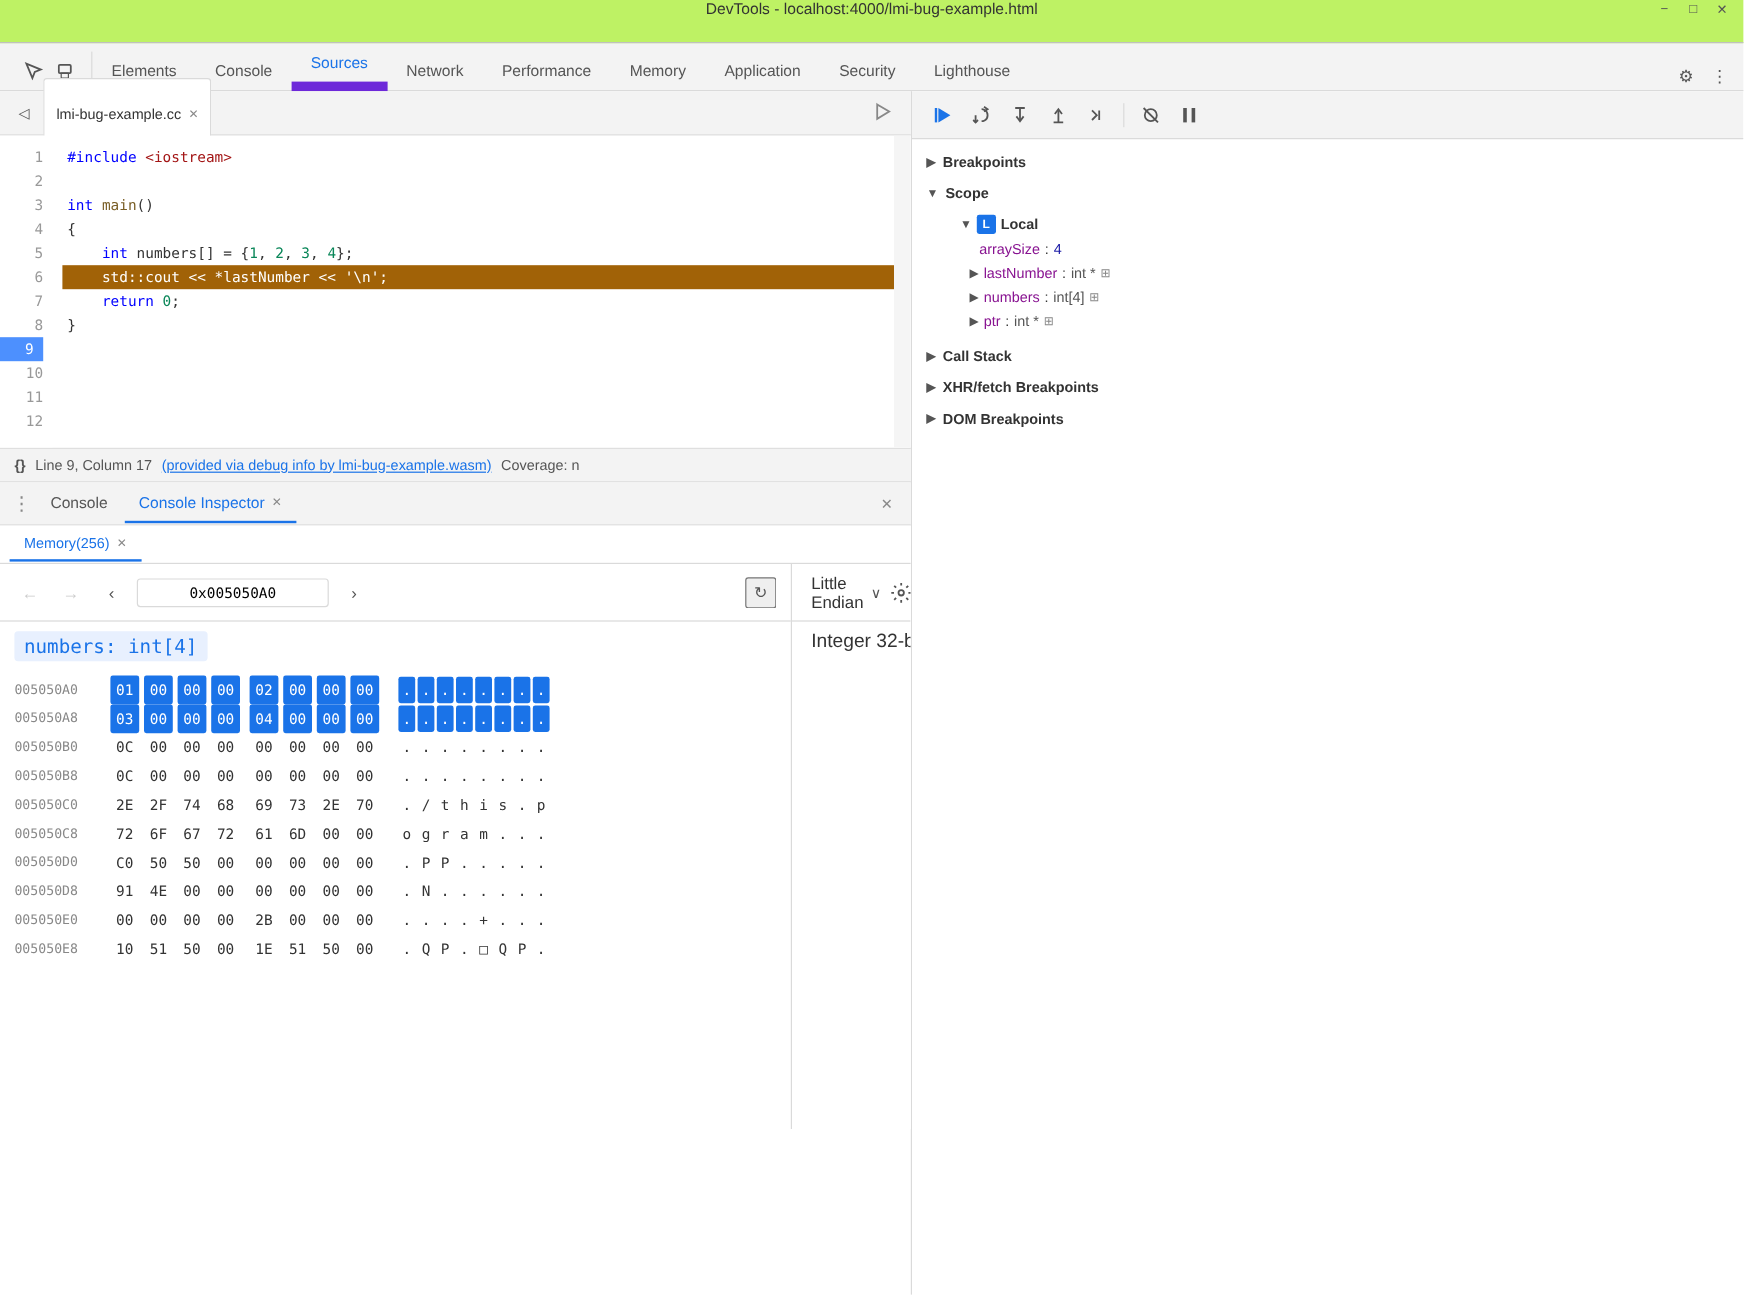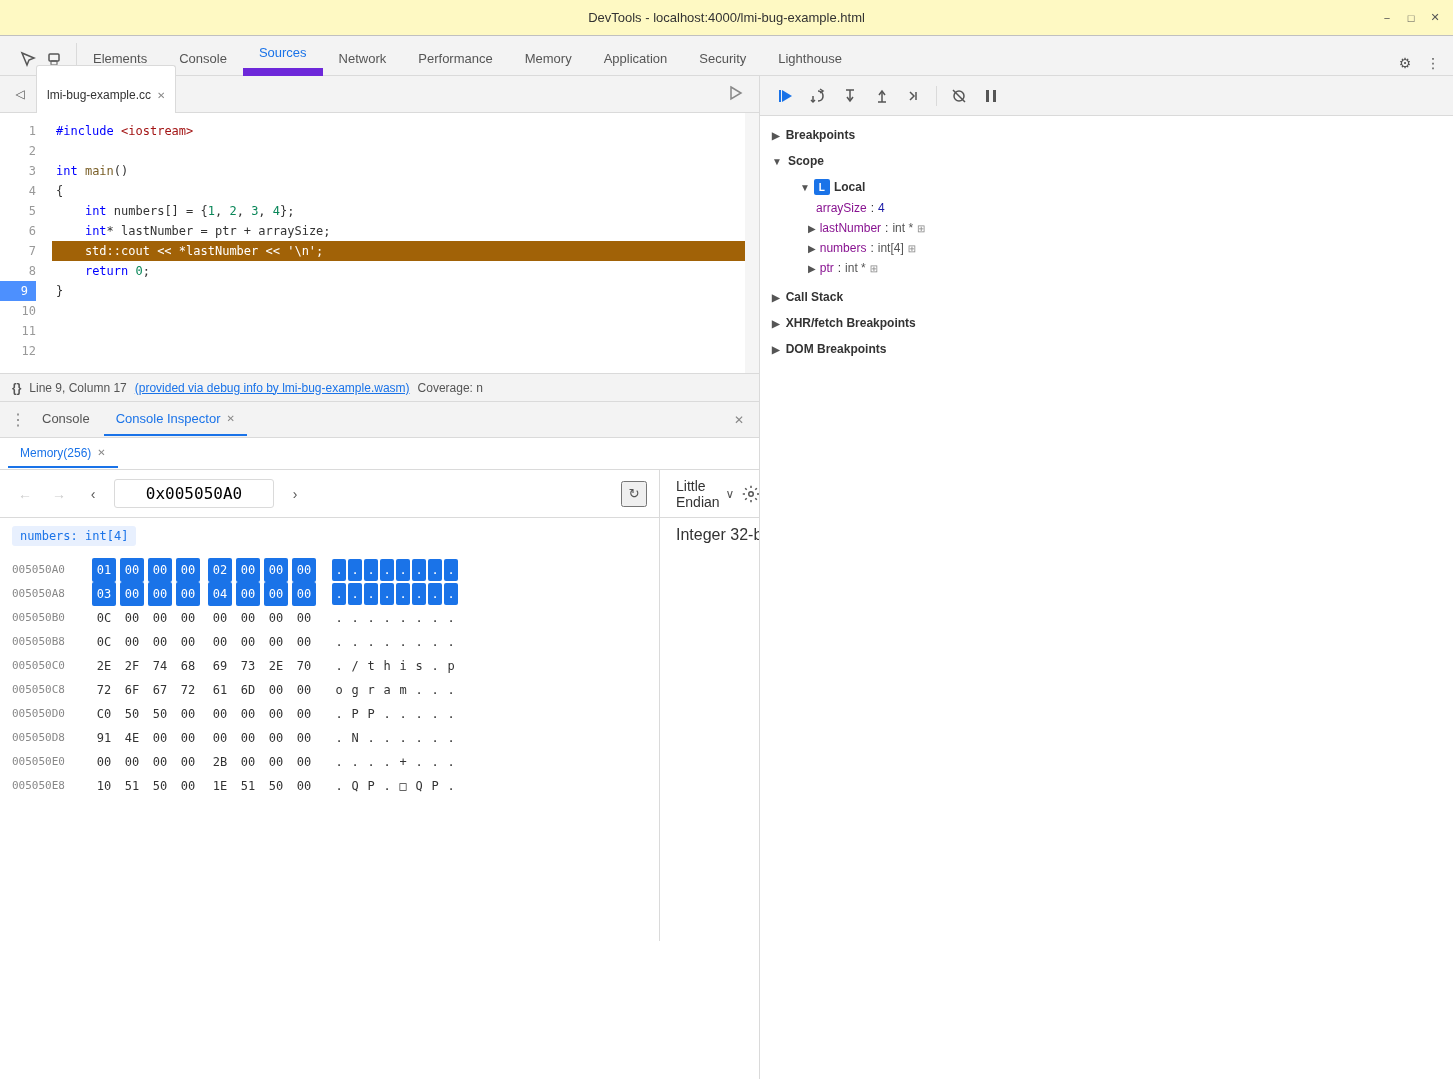--- a/index.html
+++ b/index.html
@@ -1,19 +1,19 @@
 <!DOCTYPE html>
 <html><head>
   <meta charset="utf-8">
   <style>
     * { box-sizing: border-box; margin: 0; padding: 0; }
     body { font-family: -apple-system, BlinkMacSystemFont, 'Segoe UI', sans-serif; font-size: 12px; background: #ffffff; color: #333; width: 1453px; height: 1079px; overflow: hidden; }
 
     
-    .titlebar { background: #fef9c3; height: 36px; display: flex; align-items: center; justify-content: center; position: relative; border-bottom: 1px solid #c0c0c0; }
+    .titlebar { background: #bef264; height: 36px; display: flex; justify-content: center; position: relative; border-bottom: 1px solid #c0c0c0; }
     .titlebar-title { font-size: 13px; color: #333; }
     .titlebar-controls { position: absolute; right: 10px; display: flex; gap: 8px; align-items: center; }
     .titlebar-btn { width: 16px; height: 16px; display: flex; align-items: center; justify-content: center; font-size: 11px; color: #555; cursor: pointer; }
 
     
     .nav-bar { height: 40px; background: #f3f3f3; display: flex; align-items: flex-end; border-bottom: 1px solid #dadada; padding-left: 8px; }
     .nav-tab { padding: 8px 16px; font-size: 13px; cursor: pointer; color: #555; border-bottom: 2px solid transparent; margin-bottom: -1px; }
     .nav-tab.active { color: #1a73e8; border-bottom: 8px solid #6d28d9; font-weight: 500; }
     .nav-left-icons { display: flex; align-items: center; gap: 4px; padding: 4px 8px; border-right: 1px solid #dadada; }
     .nav-icon { width: 24px; height: 24px; display: flex; align-items: center; justify-content: center; cursor: pointer; color: #555; font-size: 14px; }
@@ -60,25 +60,25 @@
     .memory-sub-tab-bar { height: 32px; background: #fff; border-bottom: 1px solid #dadada; display: flex; align-items: center; padding: 0 8px; }
     .memory-sub-tab { display: flex; align-items: center; gap: 6px; padding: 6px 12px; font-size: 12px; cursor: pointer; color: #333; border-bottom: 2px solid transparent; }
     .memory-sub-tab.active { color: #1a73e8; border-bottom: 2px solid #1a73e8; }
 
     
     .memory-inspector-area { flex: 1; display: flex; overflow: hidden; }
     .memory-hex-panel { width: 660px; border-right: 1px solid #dadada; display: flex; flex-direction: column; }
     .memory-address-bar { height: 48px; display: flex; align-items: center; padding: 0 12px; gap: 8px; border-bottom: 1px solid #dadada; }
     .addr-btn { width: 26px; height: 26px; display: flex; align-items: center; justify-content: center; cursor: pointer; color: #555; border: none; background: transparent; font-size: 14px; }
     .addr-btn:disabled { color: #ccc; }
-    .addr-input { border: 1px solid #dadada; border-radius: 3px; padding: 4px 8px; font-family: 'Consolas', monospace; font-size: 16px; width: 160px; text-align: center; }
+    .addr-input { border: 1px solid #dadada; border-radius: 3px; padding: 4px 8px; font-family: 'Consolas', monospace; font-size: 12px; width: 160px; text-align: center; }
     .addr-refresh { width: 26px; height: 26px; display: flex; align-items: center; justify-content: center; cursor: pointer; color: #555; margin-left: auto; }
 
     .memory-label { padding: 8px 12px; }
-    .memory-tag { background: #e8f0fe; color: #1a73e8; border-radius: 3px; padding: 3px 8px; font-size: 12px; font-family: 'Consolas', monospace; display: inline-block; }
+    .memory-tag { background: #e8f0fe; color: #1a73e8; border-radius: 3px; padding: 3px 8px; font-size: 16px; font-family: 'Consolas', monospace; display: inline-block; }
 
     .hex-grid { padding: 4px 12px; font-family: 'Consolas', 'Monaco', monospace; font-size: 12px; line-height: 22px; overflow-y: auto; flex: 1; }
     .hex-row { display: flex; align-items: center; gap: 0; }
     .hex-addr { color: #888; width: 80px; flex-shrink: 0; font-size: 11px; }
     .hex-bytes-group { display: flex; gap: 4px; margin-right: 8px; }
     .hex-byte { width: 24px; text-align: center; padding: 1px 2px; border-radius: 2px; cursor: pointer; }
     .hex-byte.selected-blue { background: #1a73e8; color: #fff; border-radius: 2px; }
     .hex-ascii { display: flex; gap: 2px; margin-left: 8px; }
     .hex-char { width: 14px; text-align: center; }
     .hex-char.selected-blue { background: #1a73e8; color: #fff; border-radius: 2px; }
@@ -183,21 +183,20 @@
         <div>10</div>
           <div>11</div>
           <div>12</div>
       </div>
       <div class="code-content">
         <div class="code-line"><span class="kw">#include</span> <span class="str">&lt;iostream&gt;</span></div>
         <div class="code-line">&nbsp;</div>
         <div class="code-line"><span class="kw">int</span> <span class="fn">main</span>()</div>
         <div class="code-line">{</div>
         <div class="code-line">    <span class="kw">int</span> numbers[] = {<span class="num">1</span>, <span class="num">2</span>, <span class="num">3</span>, <span class="num">4</span>};</div>
-        <div class="code-line">    <span class="kw">int</span>* lastNumber = ptr + arraySize;</div>
         <div class="code-line highlighted">    std::cout &lt;&lt; *lastNumber &lt;&lt; '\n';</div>
         <div class="code-line">    <span class="kw">return</span> <span class="num">0</span>;</div>
         <div class="code-line">}</div>
         <div class="code-line">&nbsp;</div>
       </div>
       <div class="scrollbar-area"></div>
     </div>
 
     <div class="status-bar">
       <span class="status-bracket">{}</span>

